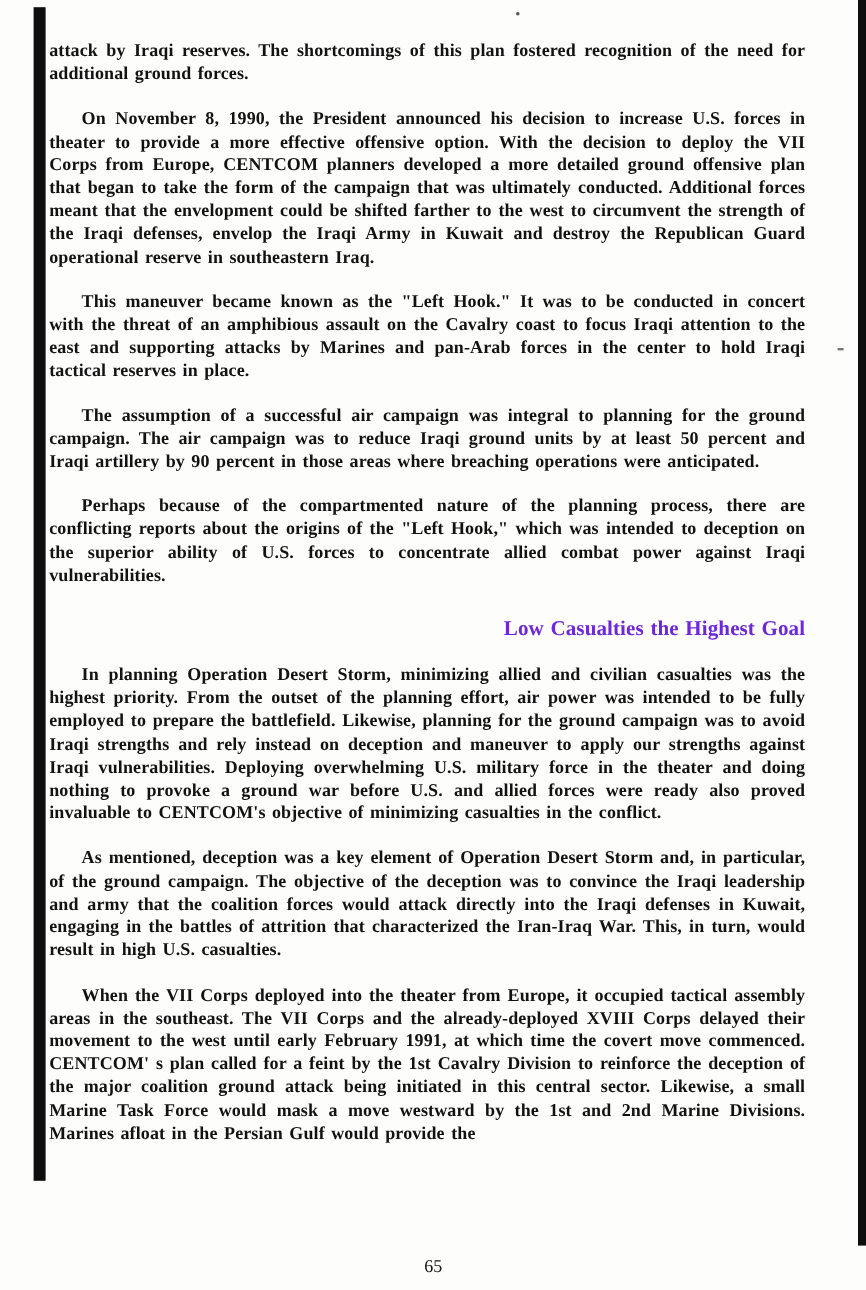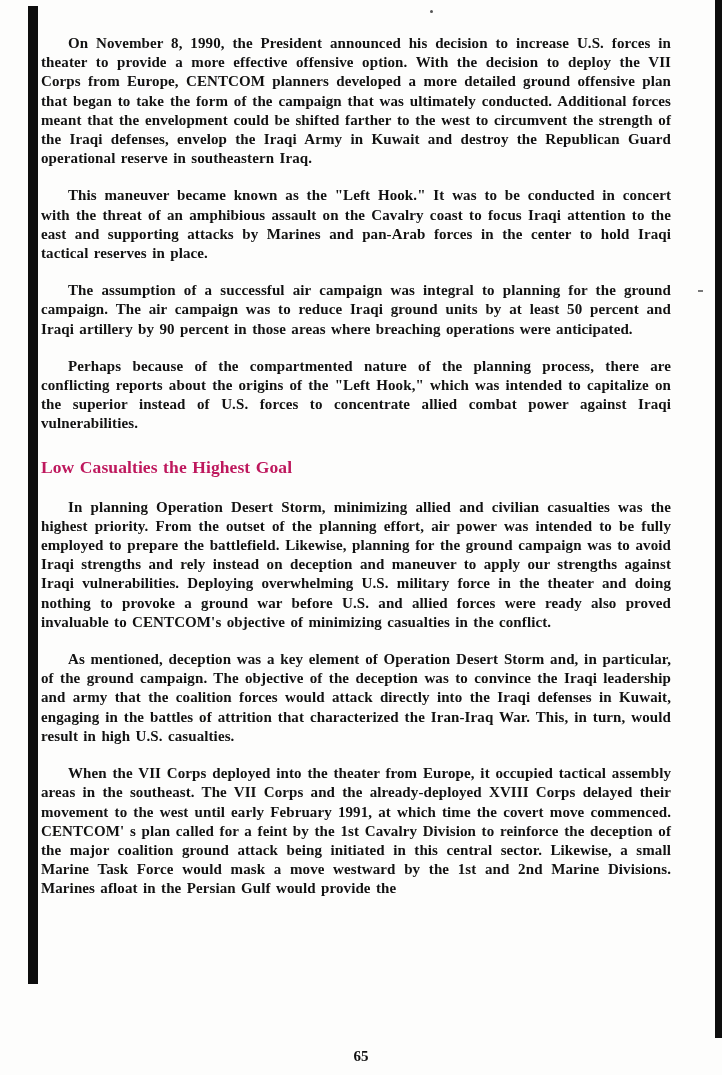--- a/index.html
+++ b/index.html
@@ -73,40 +73,41 @@
     text-indent: 0;
     word-spacing: 1px;
   }
   .pageno {
     position: absolute;
     left: 0;
     right: 0;
     bottom: 10px;
     text-align: center;
     font-size: 15px;
-    font-weight: 700;
+    font-weight: 400;
   }
 </style>
 </head>
 <body>
 
 <div class="page">
 
   <div class="bar-left"></div>
   <div class="bar-right"></div>
   <div class="artifact-dot"></div>
   <div class="artifact-dash"></div>
 
   <div class="content">
+    <p class="noindent">attack by Iraqi reserves. The shortcomings of this plan fostered recognition of the need for additional ground forces.</p>
     <p>On November 8, 1990, the President announced his decision to increase U.S. forces in theater to provide a more effective offensive option. With the decision to deploy the VII Corps from Europe, CENTCOM planners developed a more detailed ground offensive plan that began to take the form of the campaign that was ultimately conducted. Additional forces meant that the envelopment could be shifted farther to the west to circumvent the strength of the Iraqi defenses, envelop the Iraqi Army in Kuwait and destroy the Republican Guard operational reserve in southeastern Iraq.</p>
     <p>This maneuver became known as the "Left Hook." It was to be conducted in concert with the threat of an amphibious assault on the Cavalry coast to focus Iraqi attention to the east and supporting attacks by Marines and pan-Arab forces in the center to hold Iraqi tactical reserves in place.</p>
     <p>The assumption of a successful air campaign was integral to planning for the ground campaign. The air campaign was to reduce Iraqi ground units by at least 50 percent and Iraqi artillery by 90 percent in those areas where breaching operations were anticipated.</p>
-    <p>Perhaps because of the compartmented nature of the planning process, there are conflicting reports about the origins of the "Left Hook," which was intended to capitalize on the superior instead of U.S. forces to concentrate allied combat power against Iraqi vulnerabilities.</p>
+    <p>Perhaps because of the compartmented nature of the planning process, there are conflicting reports about the origins of the "Left Hook," which was intended to deception on the superior ability of U.S. forces to concentrate allied combat power against Iraqi vulnerabilities.</p>
 
-    <h2 class="section-heading" style="color: #be185d;">Low Casualties the Highest Goal</h2>
+    <h2 class="section-heading" style="color: #6d28d9; text-align: right;">Low Casualties the Highest Goal</h2>
 
     <p>In planning Operation Desert Storm, minimizing allied and civilian casualties was the highest priority. From the outset of the planning effort, air power was intended to be fully employed to prepare the battlefield. Likewise, planning for the ground campaign was to avoid Iraqi strengths and rely instead on deception and maneuver to apply our strengths against Iraqi vulnerabilities. Deploying overwhelming U.S. military force in the theater and doing nothing to provoke a ground war before U.S. and allied forces were ready also proved invaluable to CENTCOM's objective of minimizing casualties in the conflict.</p>
     <p>As mentioned, deception was a key element of Operation Desert Storm and, in particular, of the ground campaign. The objective of the deception was to convince the Iraqi leadership and army that the coalition forces would attack directly into the Iraqi defenses in Kuwait, engaging in the battles of attrition that characterized the Iran-Iraq War. This, in turn, would result in high U.S. casualties.</p>
     <p>When the VII Corps deployed into the theater from Europe, it occupied tactical assembly areas in the southeast. The VII Corps and the already-deployed XVIII Corps delayed their movement to the west until early February 1991, at which time the covert move commenced. CENTCOM' s plan called for a feint by the 1st Cavalry Division to reinforce the deception of the major coalition ground attack being initiated in this central sector. Likewise, a small Marine Task Force would mask a move westward by the 1st and 2nd Marine Divisions. Marines afloat in the Persian Gulf would provide the</p>
   </div>
 
   <div class="pageno">65</div>
 
 </div>
 

